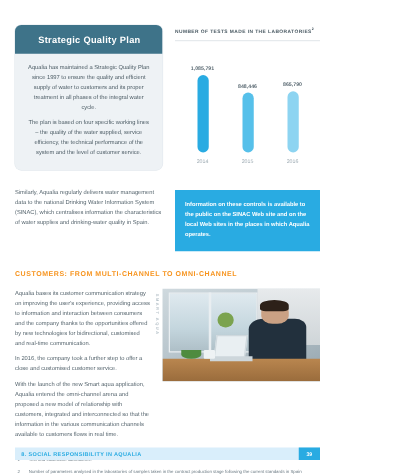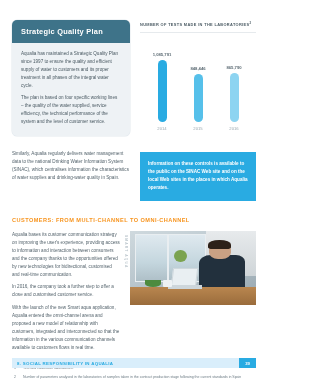--- a/index.html
+++ b/index.html
@@ -13,20 +13,21 @@
 
   
   .top { display: flex; padding: 20px 12px 0 12px; gap: 10px; }
 
   .sqp-card {
     width: 118px;
     border-radius: 5px;
     overflow: hidden;
     background: #eef2f5;
     box-shadow: 0 0 0 0.5px #e3e9ee;
+    text-align: center;
   }
   .sqp-head {
     background: #3e7389;
     color: #ffffff;
     font-size: 7.4px;
     font-weight: bold;
     letter-spacing: 0.25px;
     padding: 7px 8px 7px 9px;
   }
   .sqp-body { padding: 7px 9px 10px 9px; }

